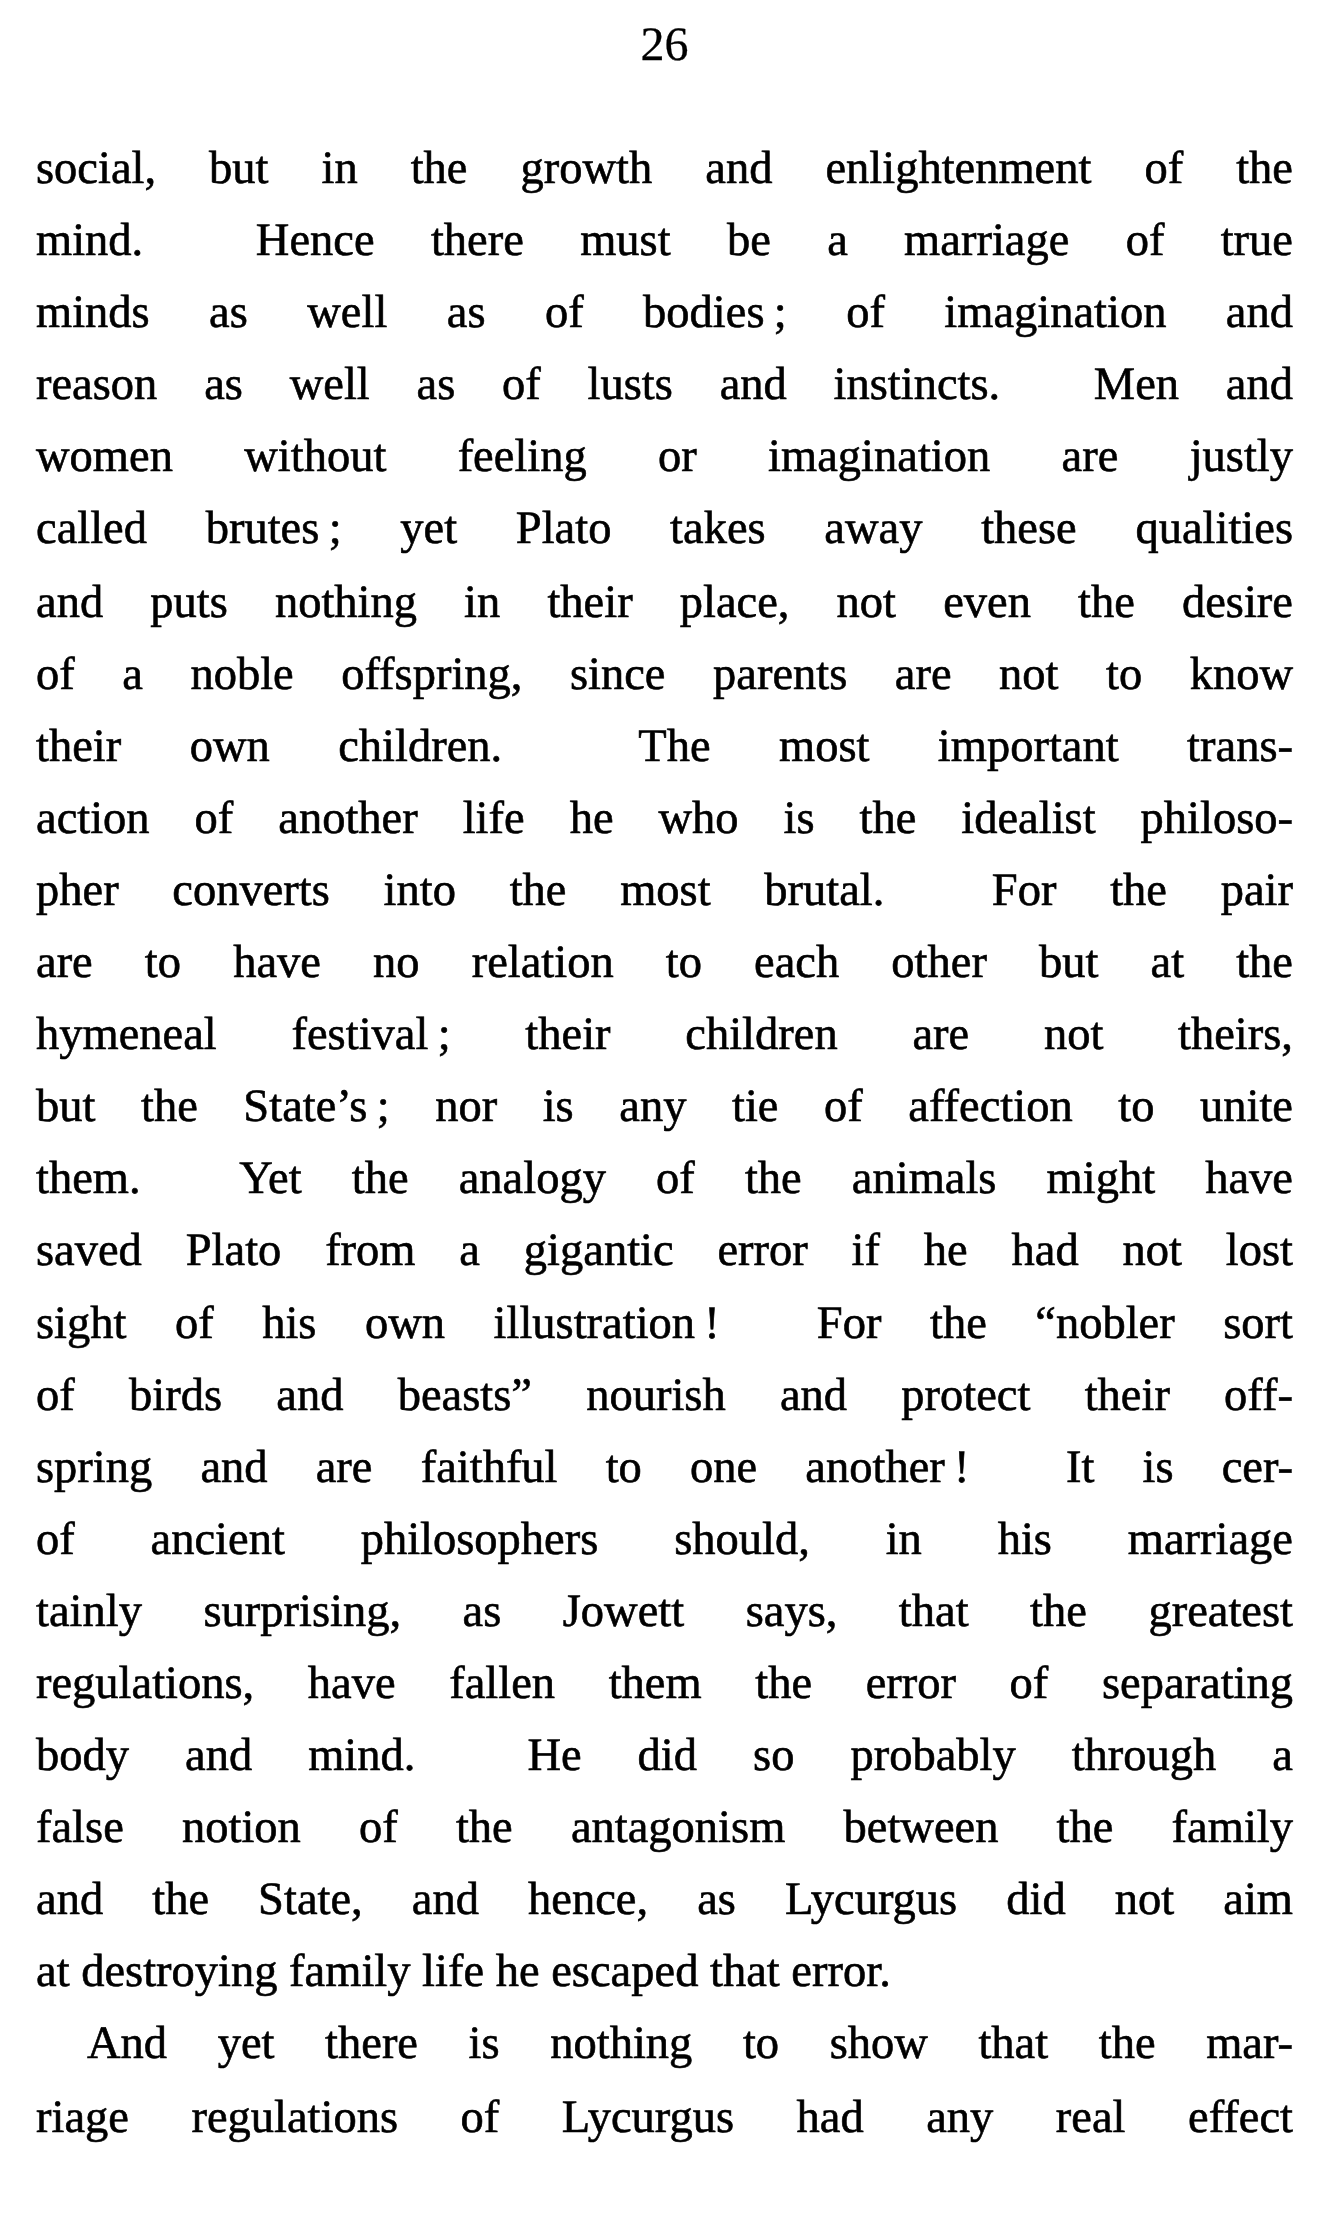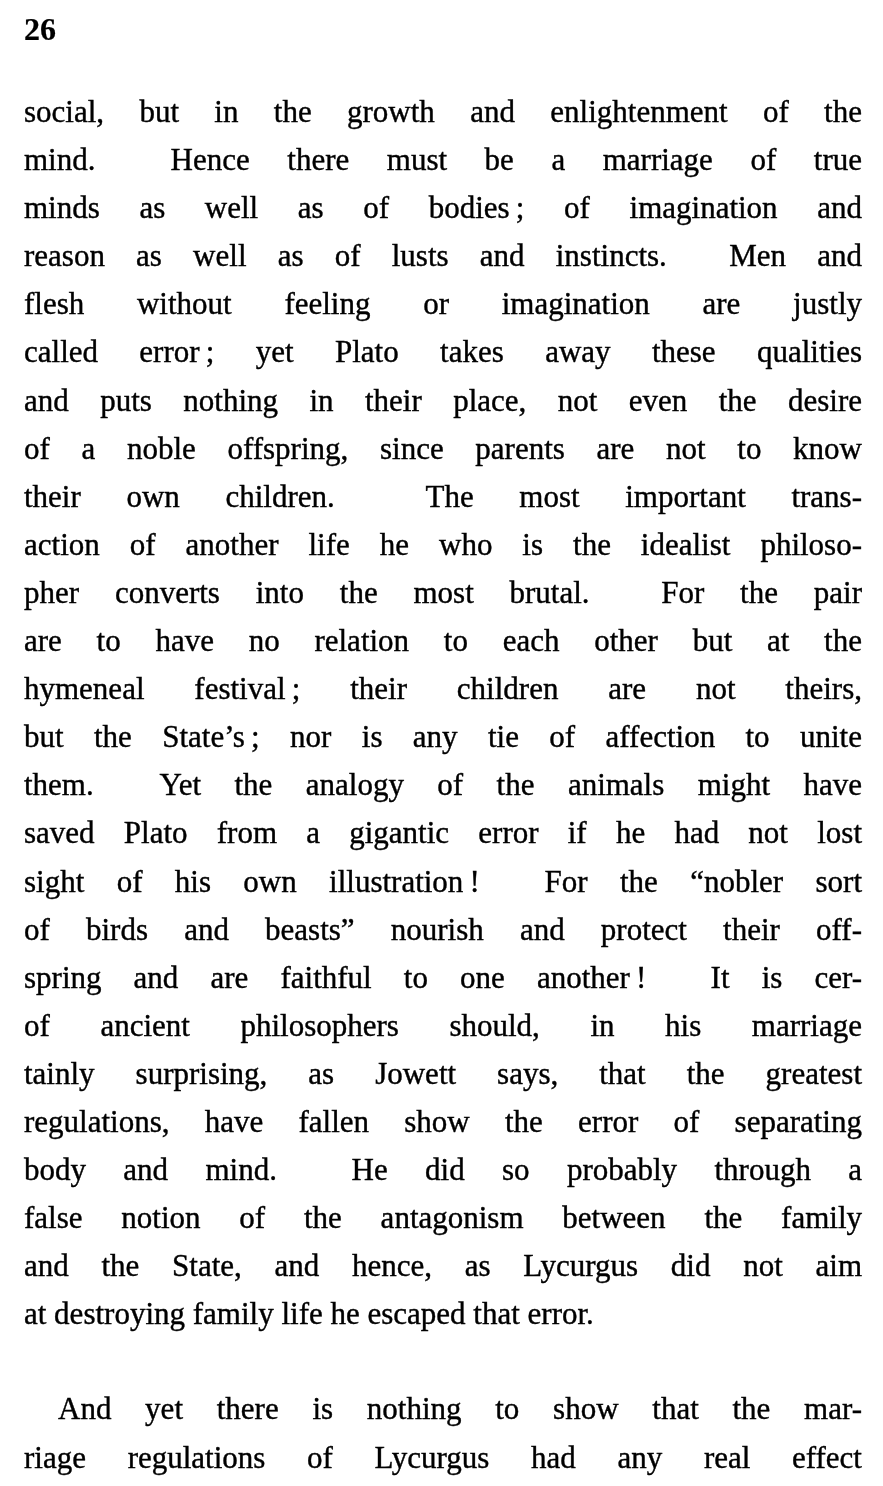--- a/index.html
+++ b/index.html
@@ -17,73 +17,72 @@
   .page {
     box-sizing: border-box;
     width: 883px;
     height: 1486px;
     padding: 10px 21px 0 24px;
     background: #ffffff;
   }
   .page-number {
     height: 38px;
     line-height: 38px;
-    text-align: left;
+    text-align: center;
     font-size: 32px;
-    font-weight: bold;
+    font-weight: normal;
     -webkit-text-stroke: 0.2px currentColor;
   }
   .text-block {
     margin-top: 40px;
   }
   .line {
     height: 48.1px;
     line-height: 48.1px;
     font-size: 31px;
     text-align: justify;
     text-align-last: justify;
     white-space: normal;
     -webkit-text-stroke: 0.4px currentColor;
   }
   .line.para-end {
     text-align-last: left;
   }
   .line.indent {
     text-indent: 34px;
-    margin-top: 47px;
   }
 </style>
 </head>
 <body>
 
 <div class="page">
   <div class="page-number">26</div>
   <div class="text-block">
     <div class="line">social, but in the growth and enlightenment of the</div>
     <div class="line">mind.&nbsp; Hence there must be a marriage of true</div>
     <div class="line">minds as well as of bodies ; of imagination and</div>
     <div class="line">reason as well as of lusts and instincts.&nbsp; Men and</div>
-    <div class="line">flesh without feeling or imagination are justly</div>
-    <div class="line">called error ; yet Plato takes away these qualities</div>
+    <div class="line">women without feeling or imagination are justly</div>
+    <div class="line">called brutes ; yet Plato takes away these qualities</div>
     <div class="line">and puts nothing in their place, not even the desire</div>
     <div class="line">of a noble offspring, since parents are not to know</div>
     <div class="line">their own children.&nbsp; The most important trans-</div>
     <div class="line">action of another life he who is the idealist philoso-</div>
     <div class="line">pher converts into the most brutal.&nbsp; For the pair</div>
     <div class="line">are to have no relation to each other but at the</div>
     <div class="line">hymeneal festival ; their children are not theirs,</div>
     <div class="line">but the State’s ; nor is any tie of affection to unite</div>
     <div class="line">them.&nbsp; Yet the analogy of the animals might have</div>
     <div class="line">saved Plato from a gigantic error if he had not lost</div>
     <div class="line">sight of his own illustration !&nbsp; For the “nobler sort</div>
     <div class="line">of birds and beasts” nourish and protect their off-</div>
     <div class="line">spring and are faithful to one another !&nbsp; It is cer-</div>
     <div class="line">of ancient philosophers should, in his marriage</div>
     <div class="line">tainly surprising, as Jowett says, that the greatest</div>
-    <div class="line">regulations, have fallen show the error of separating</div>
+    <div class="line">regulations, have fallen them the error of separating</div>
     <div class="line">body and mind.&nbsp; He did so probably through a</div>
     <div class="line">false notion of the antagonism between the family</div>
     <div class="line">and the State, and hence, as Lycurgus did not aim</div>
     <div class="line para-end">at destroying family life he escaped that error.</div>
     <div class="line indent">And yet there is nothing to show that the mar-</div>
     <div class="line">riage regulations of Lycurgus had any real effect</div>
   </div>
 </div>
 
 </body></html>

